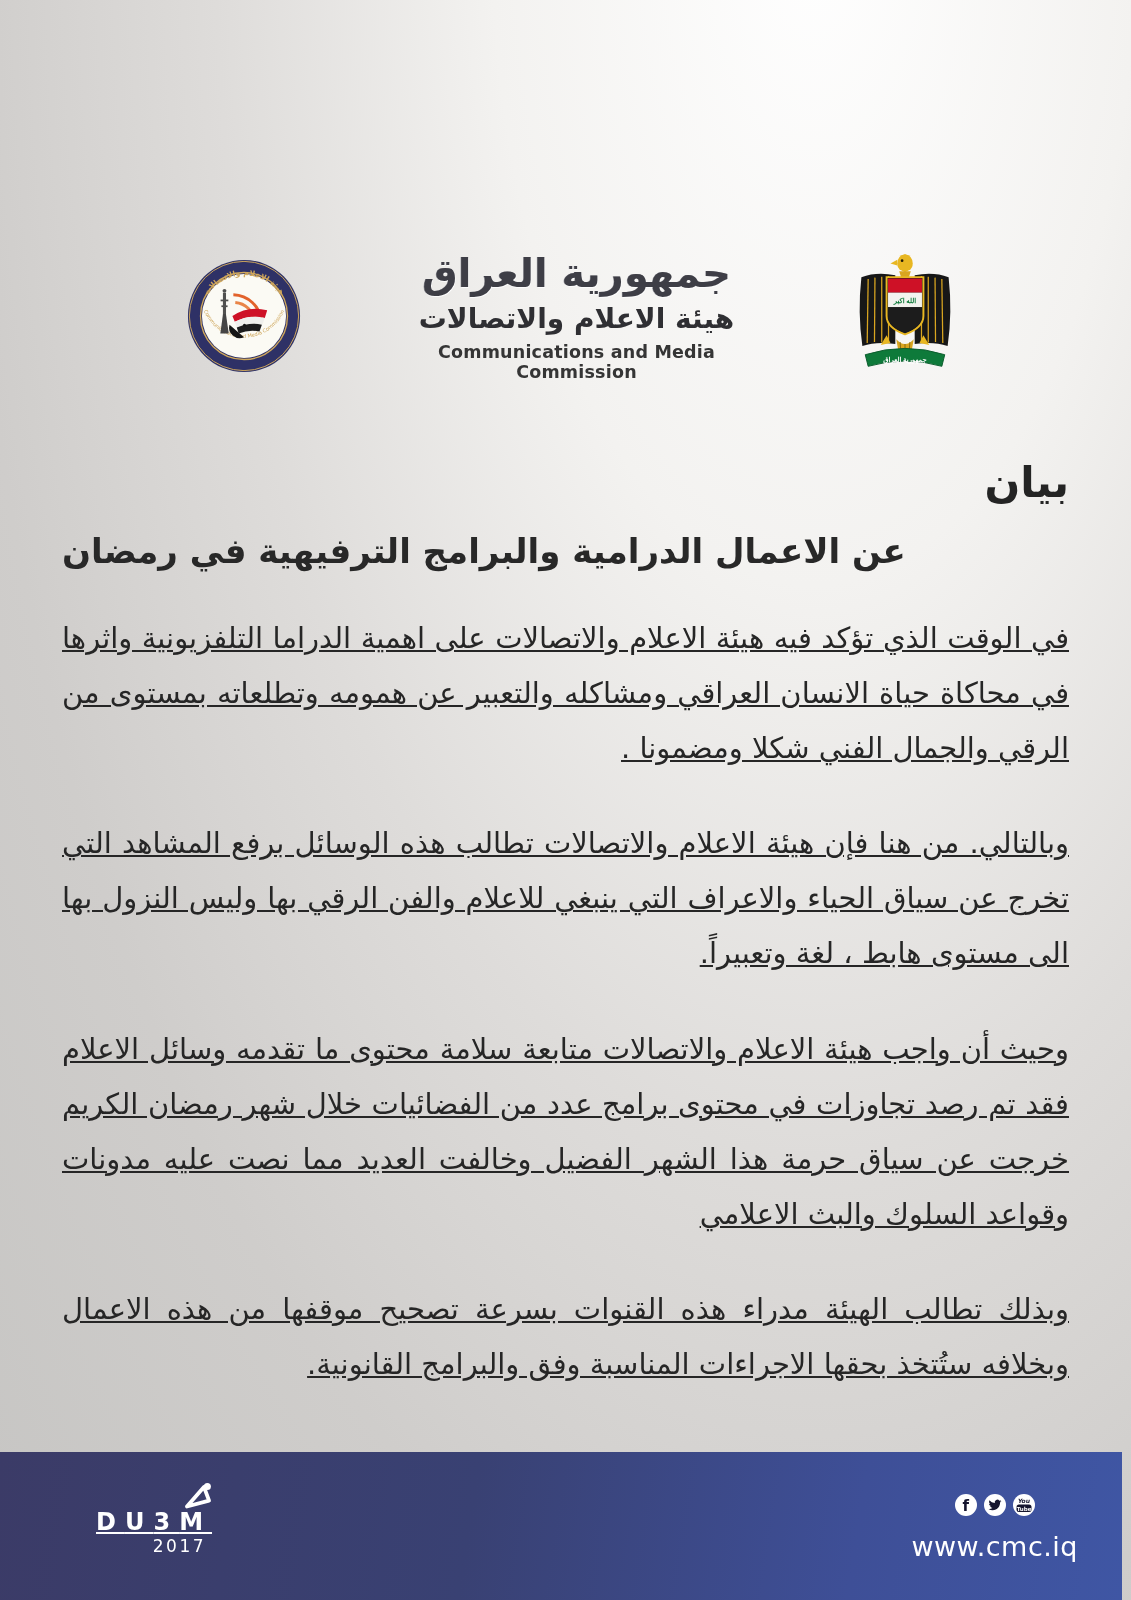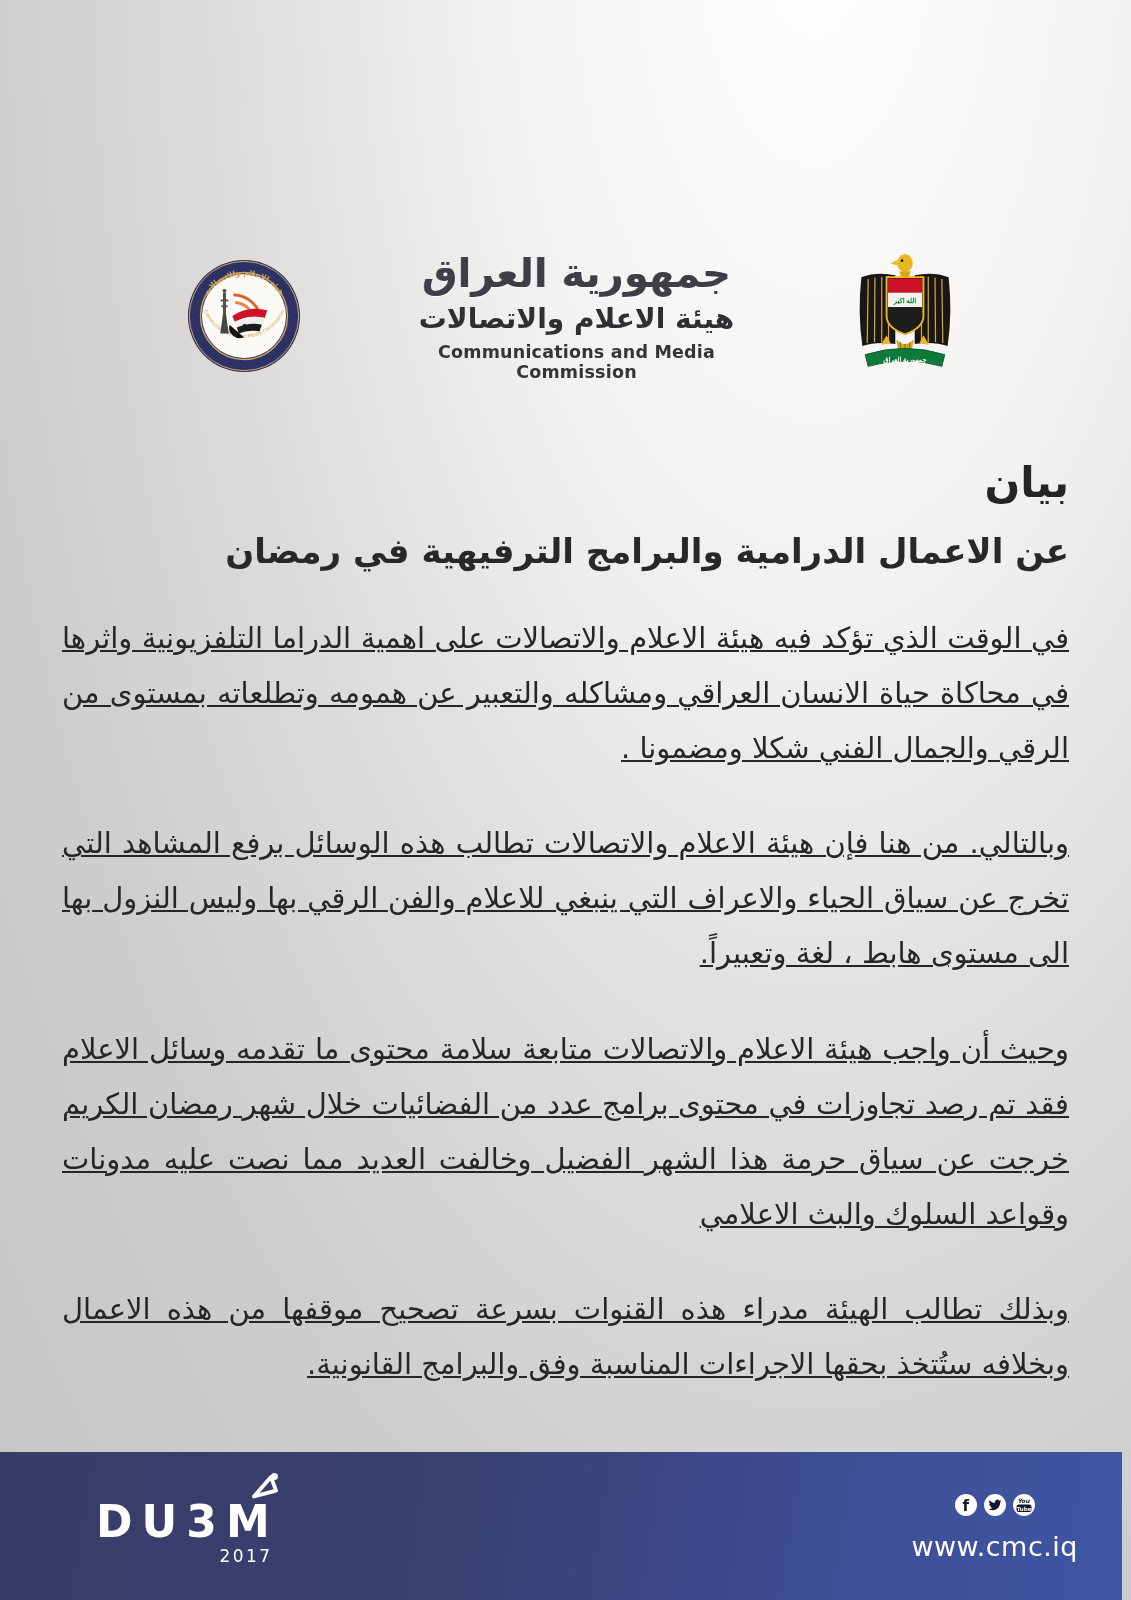--- a/index.html
+++ b/index.html
@@ -24,36 +24,36 @@
   .calligraphy{
     font-size:40px;font-weight:bold;color:#3e3e46;
     line-height:1.15;letter-spacing:-1px;
     text-shadow:0.5px 0.5px 0 #fcfcfc, -0.5px -0.5px 0 #9a9aa0;
   }
   .org-ar{font-size:28px;font-weight:bold;color:#2f2f33;margin-top:8px;line-height:1.1;}
   .org-en{font-size:17.5px;font-weight:bold;color:#353535;margin-top:7px;letter-spacing:0.2px;direction:ltr;}
   
   .main{position:absolute;top:458px;left:62px;right:62px;direction:rtl;}
   .title{font-size:42px;font-weight:bold;text-align:right;margin:0;color:#242424;}
-  .subtitle{font-size:34px;font-weight:bold;text-align:right;margin:24px 0 0;color:#282828;letter-spacing:-0.5px;}
+  .subtitle{font-size:34px;font-weight:bold;text-align:left;margin:24px 0 0;color:#282828;letter-spacing:-0.5px;}
   .para{
     font-size:29px;line-height:1.9;text-align:justify;
     margin:40px 0 0;color:#262626;text-decoration:underline;
   }
   
   .footer{
     position:absolute;left:0;right:9px;bottom:0;height:148px;
     background:linear-gradient(99deg,#3b3b67 0%,#394173 42%,#3e4f97 76%,#3f56a4 100%);
     display:flex;justify-content:space-between;align-items:center;
     padding:0 44px 0 96px;box-sizing:border-box;
   }
   .du3m{position:relative;margin-top:14px;}
   .du3m-letters{
-    font-size:44px;font-weight:bold;color:#fff;
-    letter-spacing:9px;line-height:1;display:inline-block;
+    font-size:24px;font-weight:bold;color:#fff;
+    letter-spacing:9px;line-height:1;display:inline-block;text-decoration:underline;
   }
   .du3m-dish{position:absolute;top:-29px;right:-4px;width:36px;height:34px;}
   .du3m-year{color:#fff;font-size:17px;letter-spacing:2.5px;text-align:right;margin-top:2px;padding-right:6px;}
   .footer-right{text-align:center;margin-top:4px;}
   .social-row{display:flex;gap:7px;justify-content:center;margin-bottom:15px;}
   .icon-circle{
     width:22px;height:22px;border-radius:50%;background:#fff;
     display:flex;align-items:center;justify-content:center;overflow:hidden;
   }
   .fb-glyph{font-size:15px;font-weight:bold;color:#15152e;line-height:1;margin-top:2px;}

